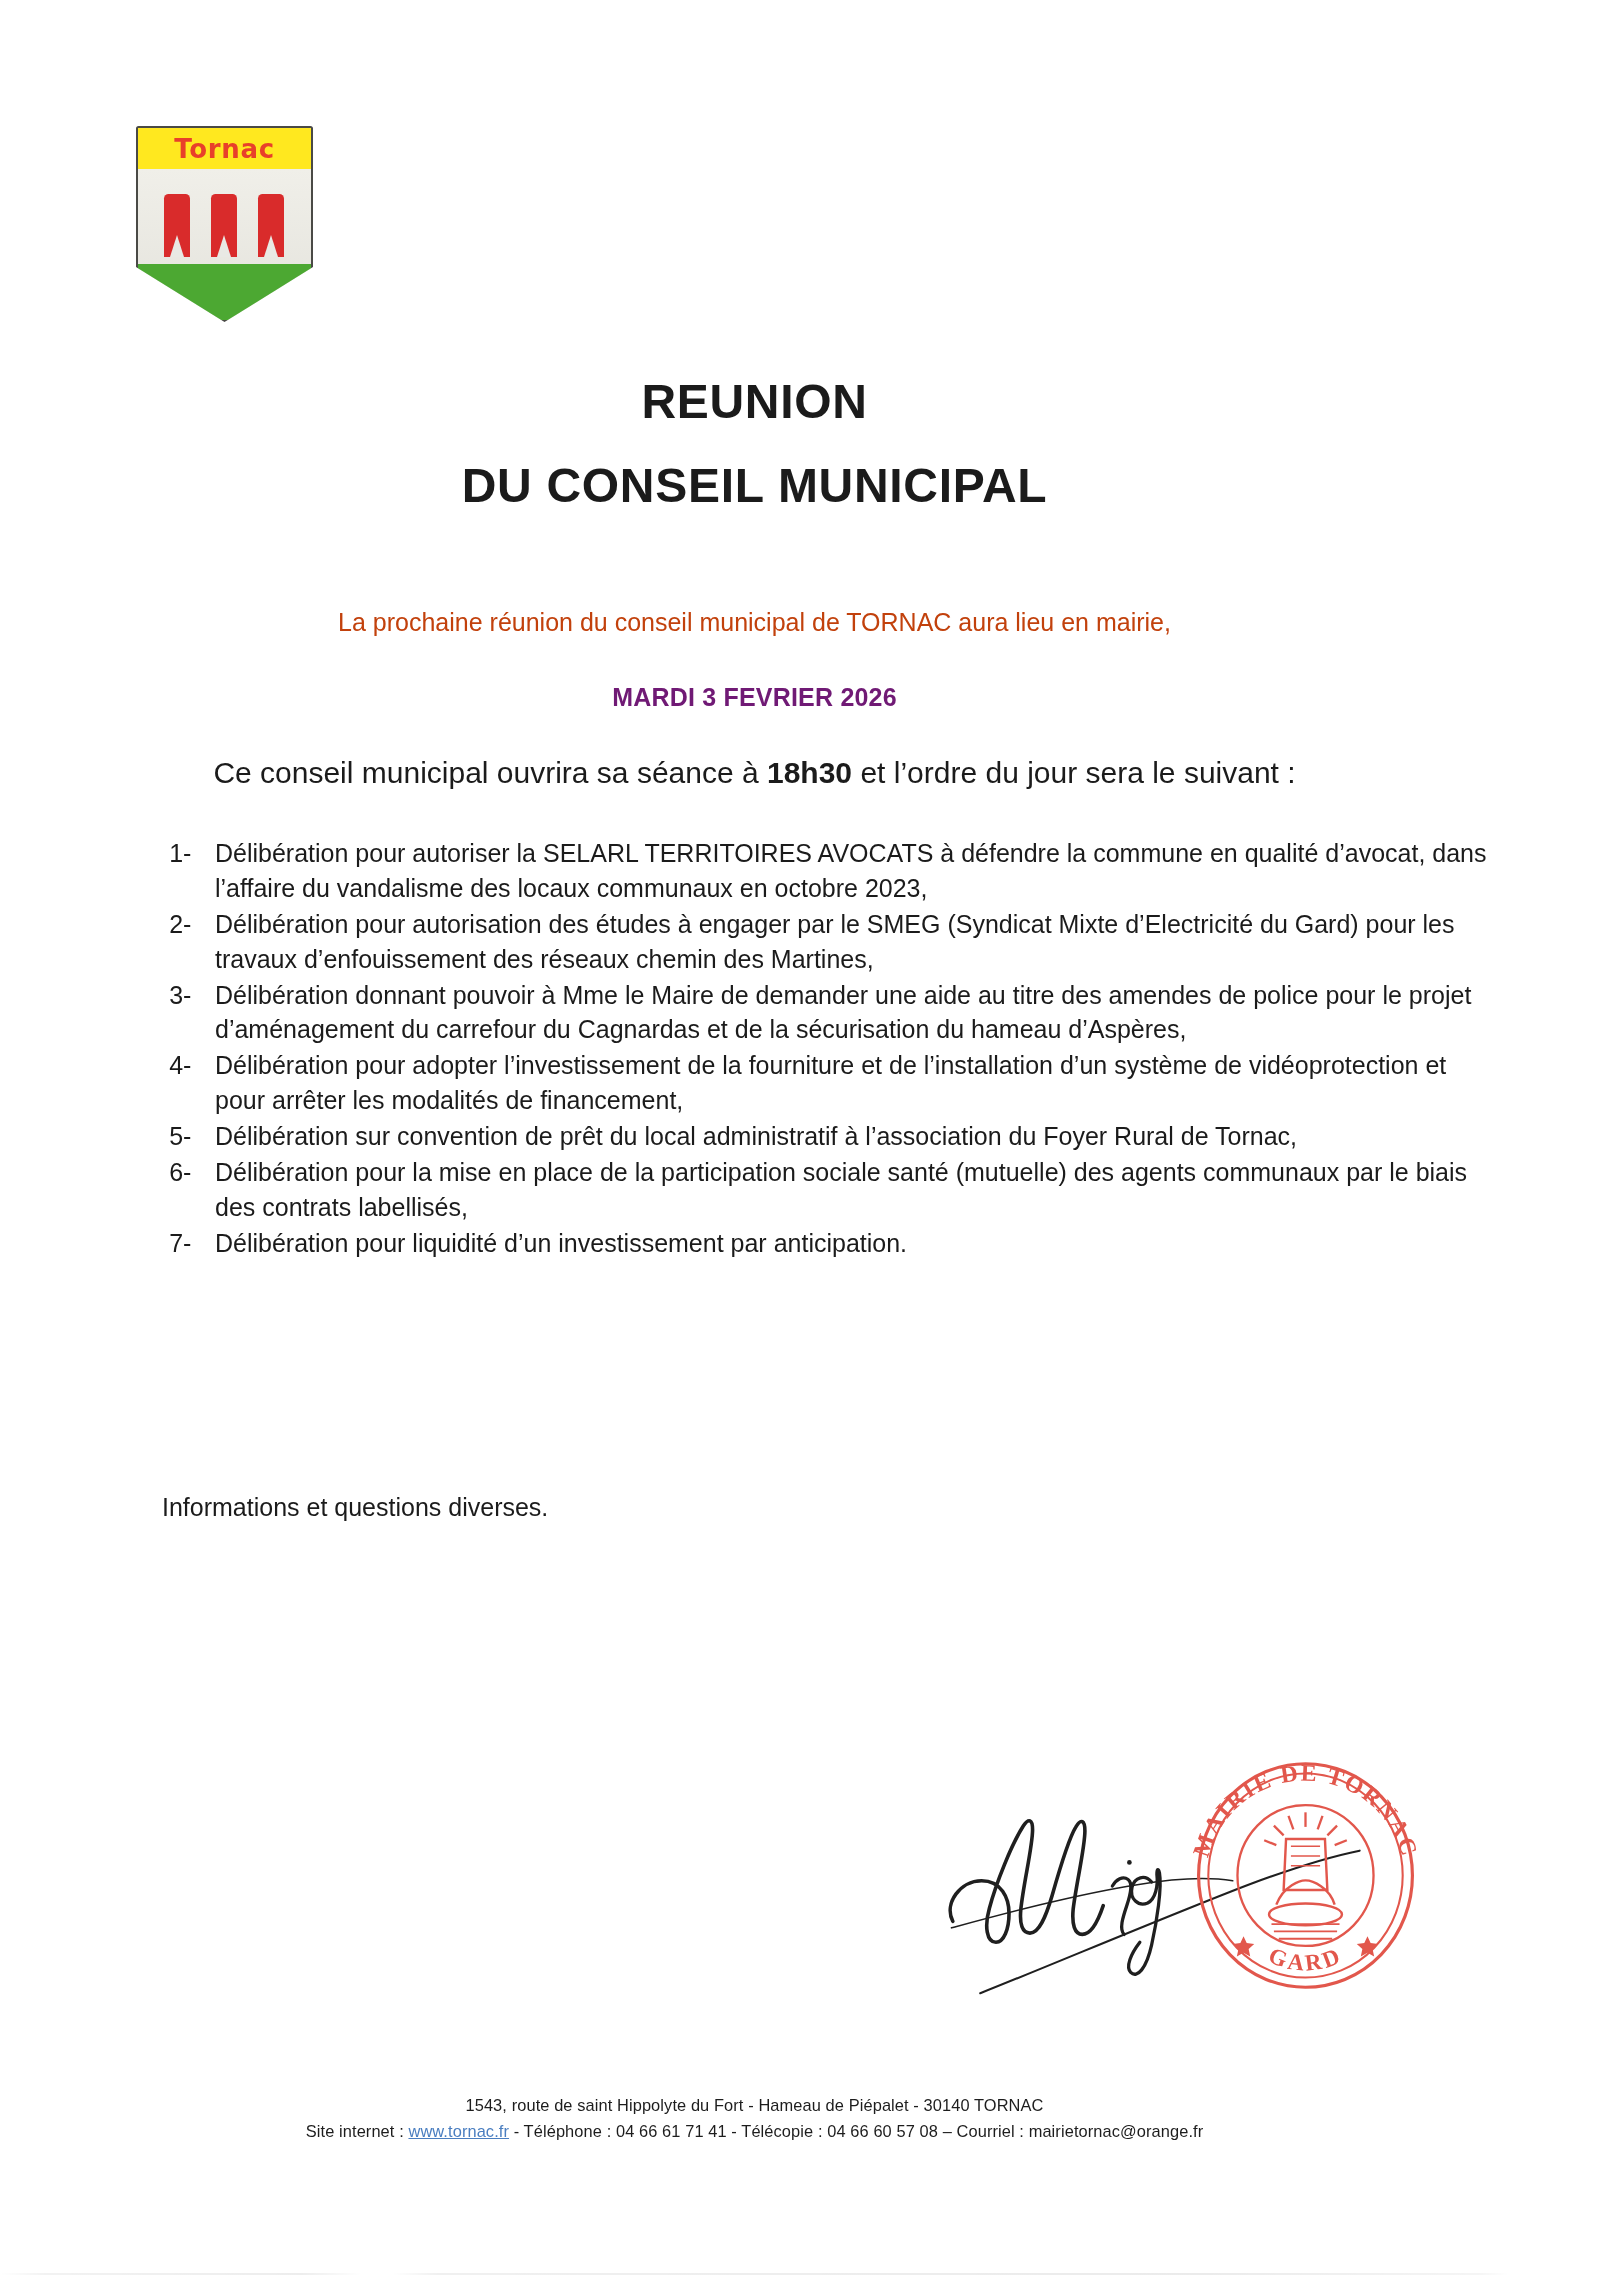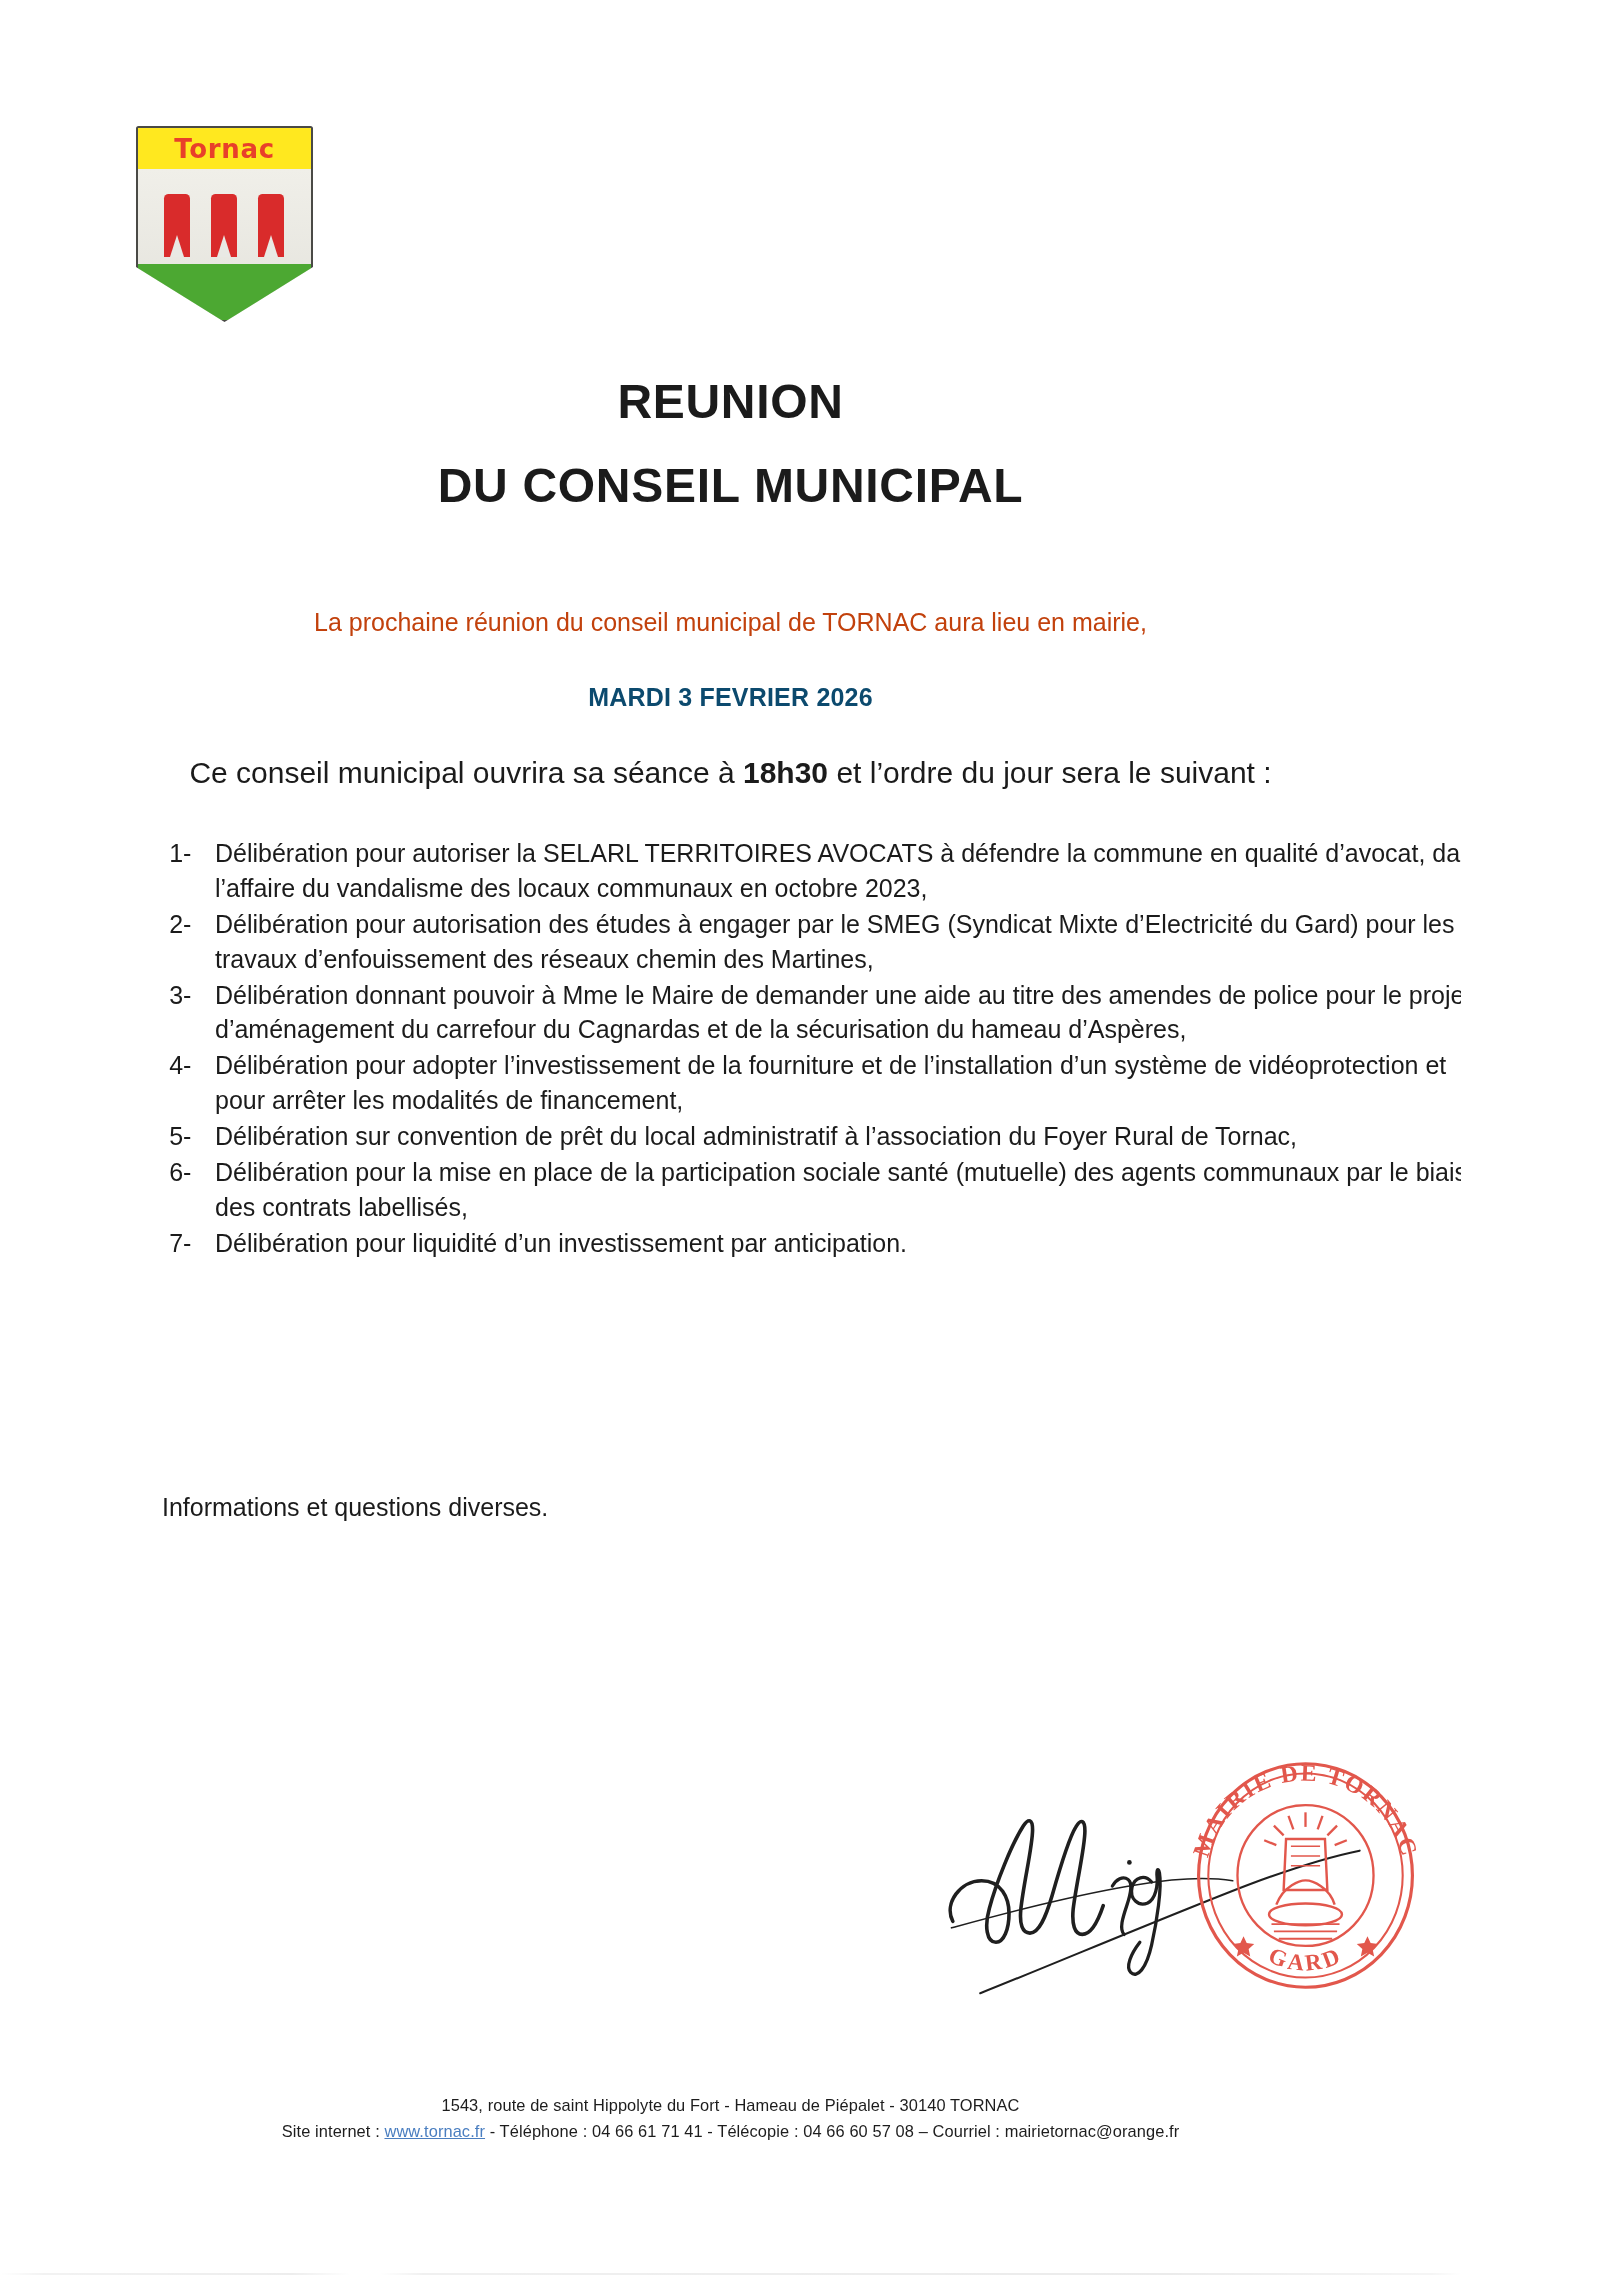--- a/index.html
+++ b/index.html
@@ -8,20 +8,21 @@
     background: #ffffff;
   }
   .page {
     position: relative;
     width: 1461px;
     height: 2295px;
     background: #ffffff;
     font-family: "Liberation Sans", sans-serif;
     color: #171717;
     overflow: hidden;
+    padding-left: 48px;
   }
 
   
   .crest {
     position: absolute;
     left: 136px;
     top: 126px;
     width: 177px;
     height: 196px;
   }
@@ -109,21 +110,21 @@
   }
   .intro-1 { left: 0; right: 0; top: 606px; text-align: center; }
   .date-line {
     position: absolute;
     left: 0; right: 0;
     top: 683px;
     text-align: center;
     font-size: 25px;
     font-weight: 700;
     letter-spacing: 0.2px;
-    color: #0c4a6e;
+    color: #701a75;
   }
   .intro-2 {
     position: absolute;
     left: 0; right: 0;
     top: 756px;
     text-align: center;
     font-size: 30px;
     color: #1b1b1b;
   }
   .intro-2 b { font-weight: 700; }

